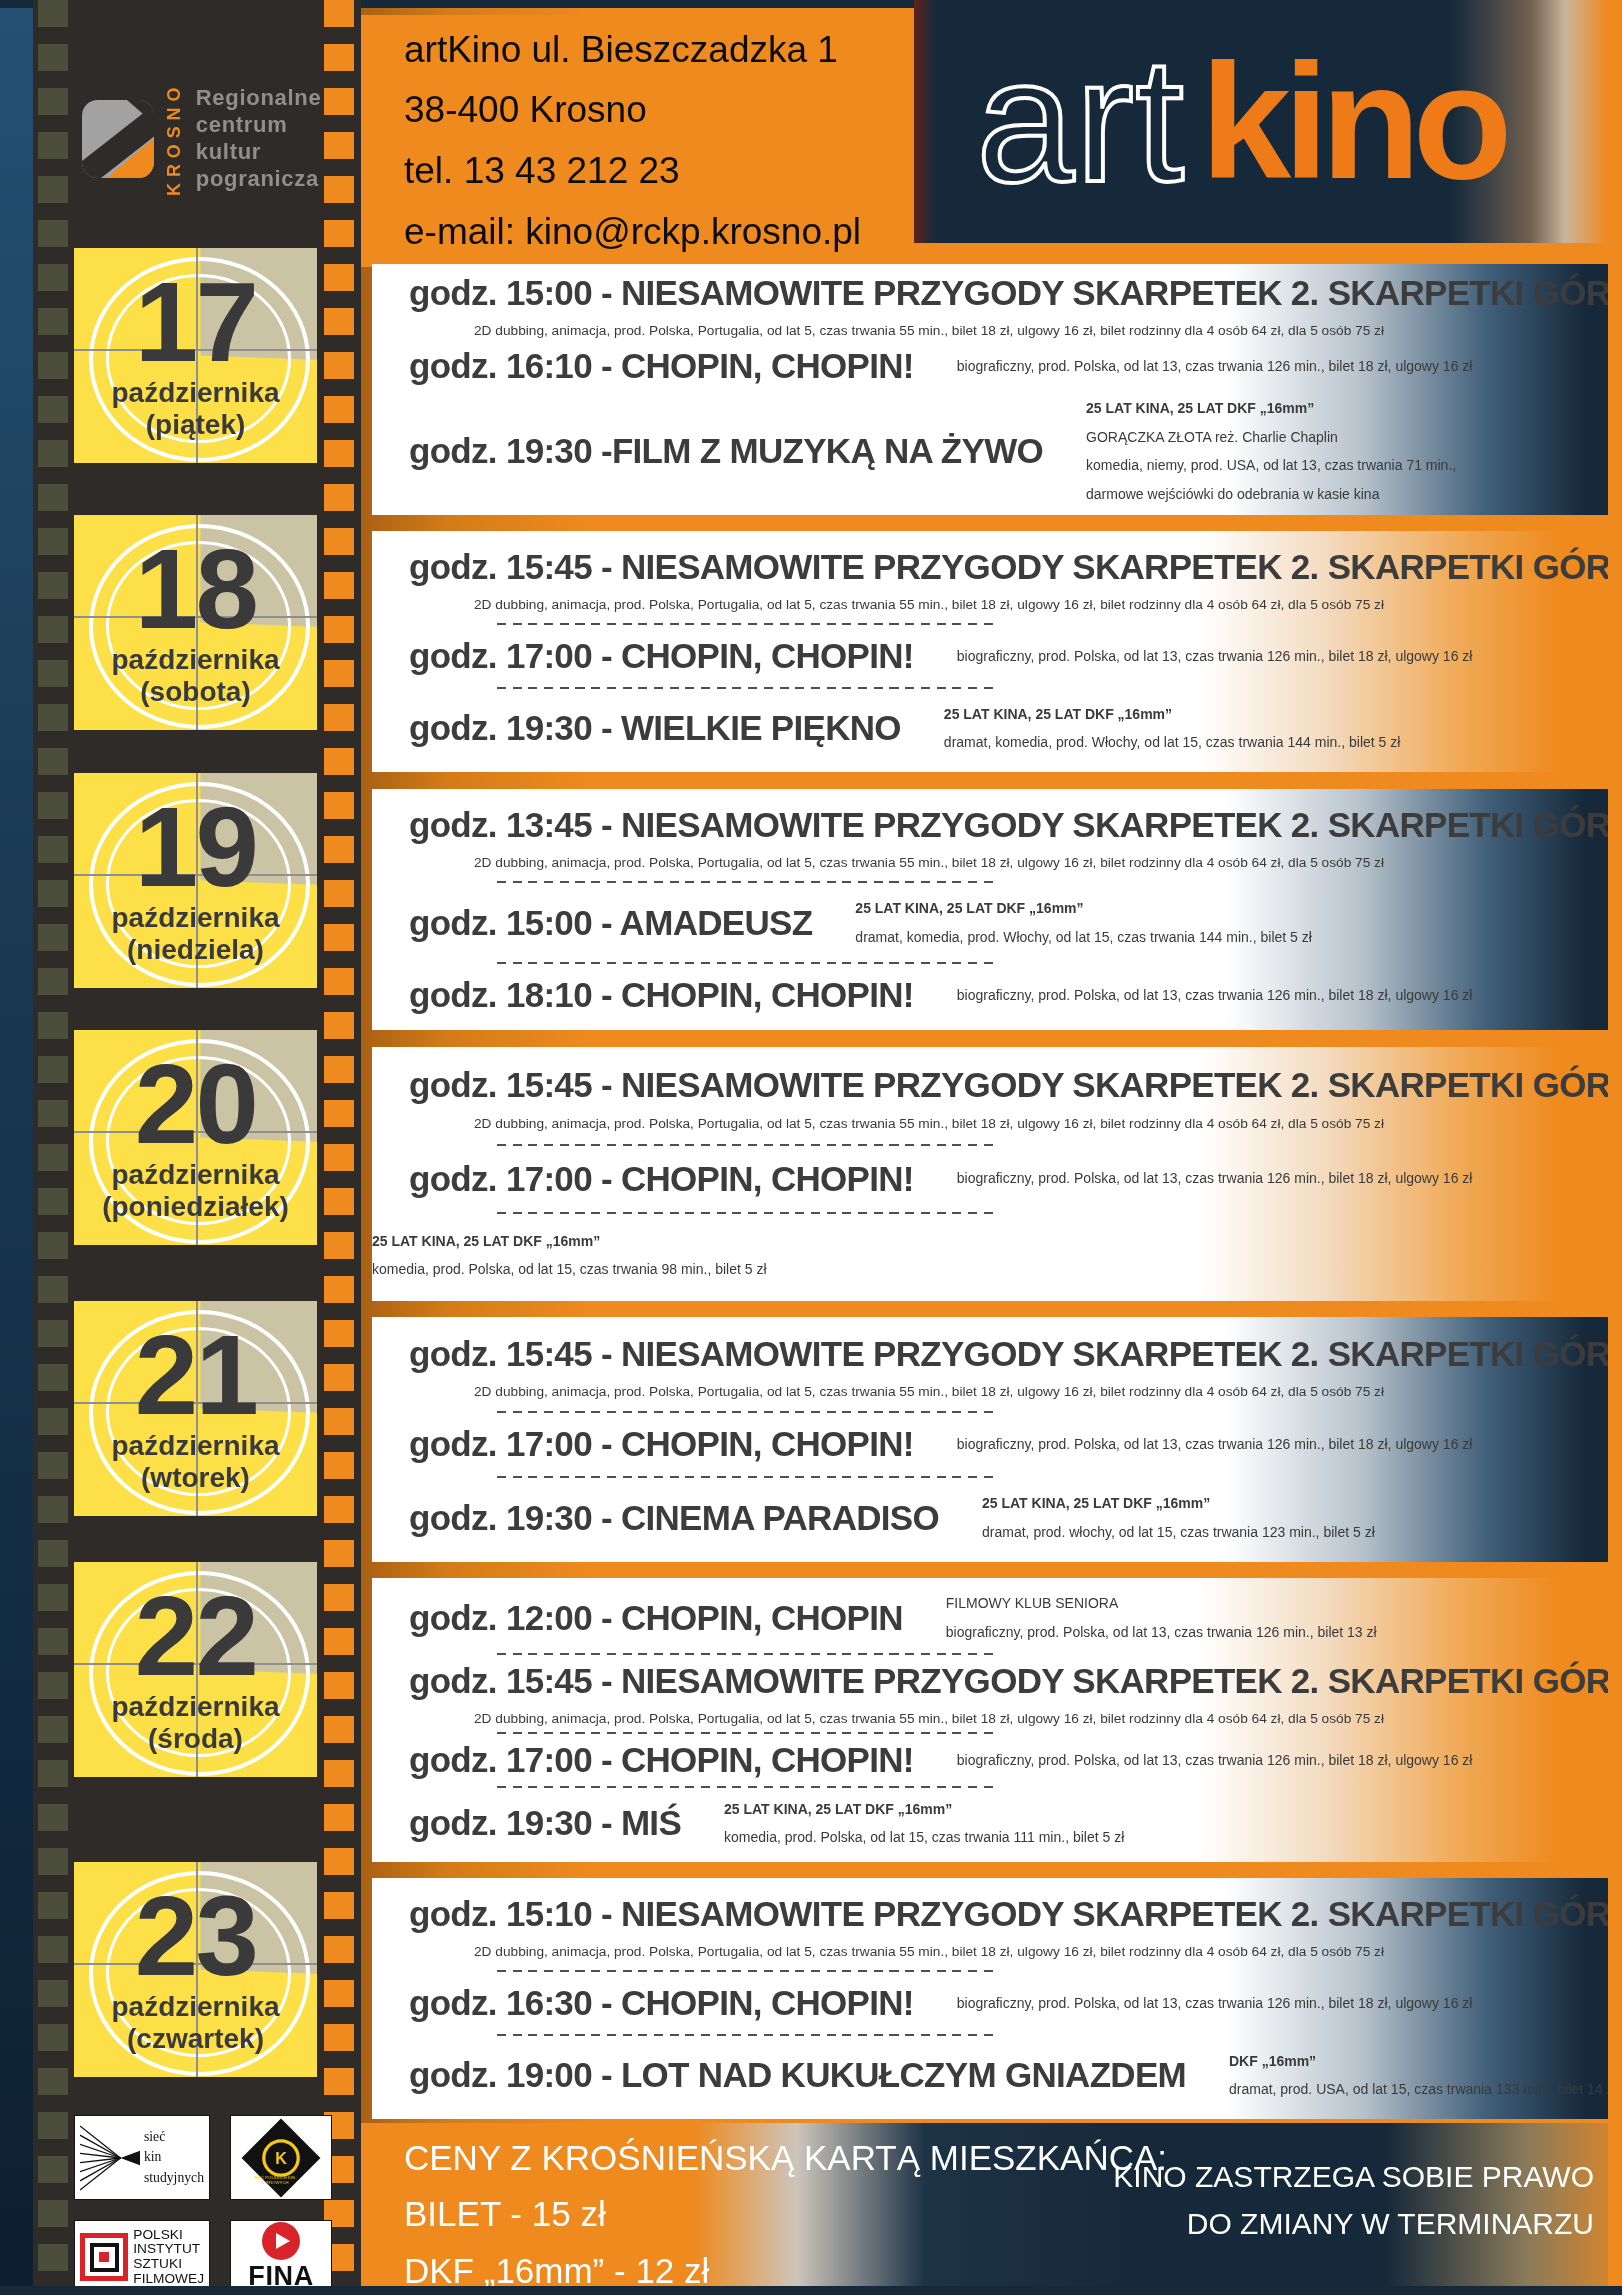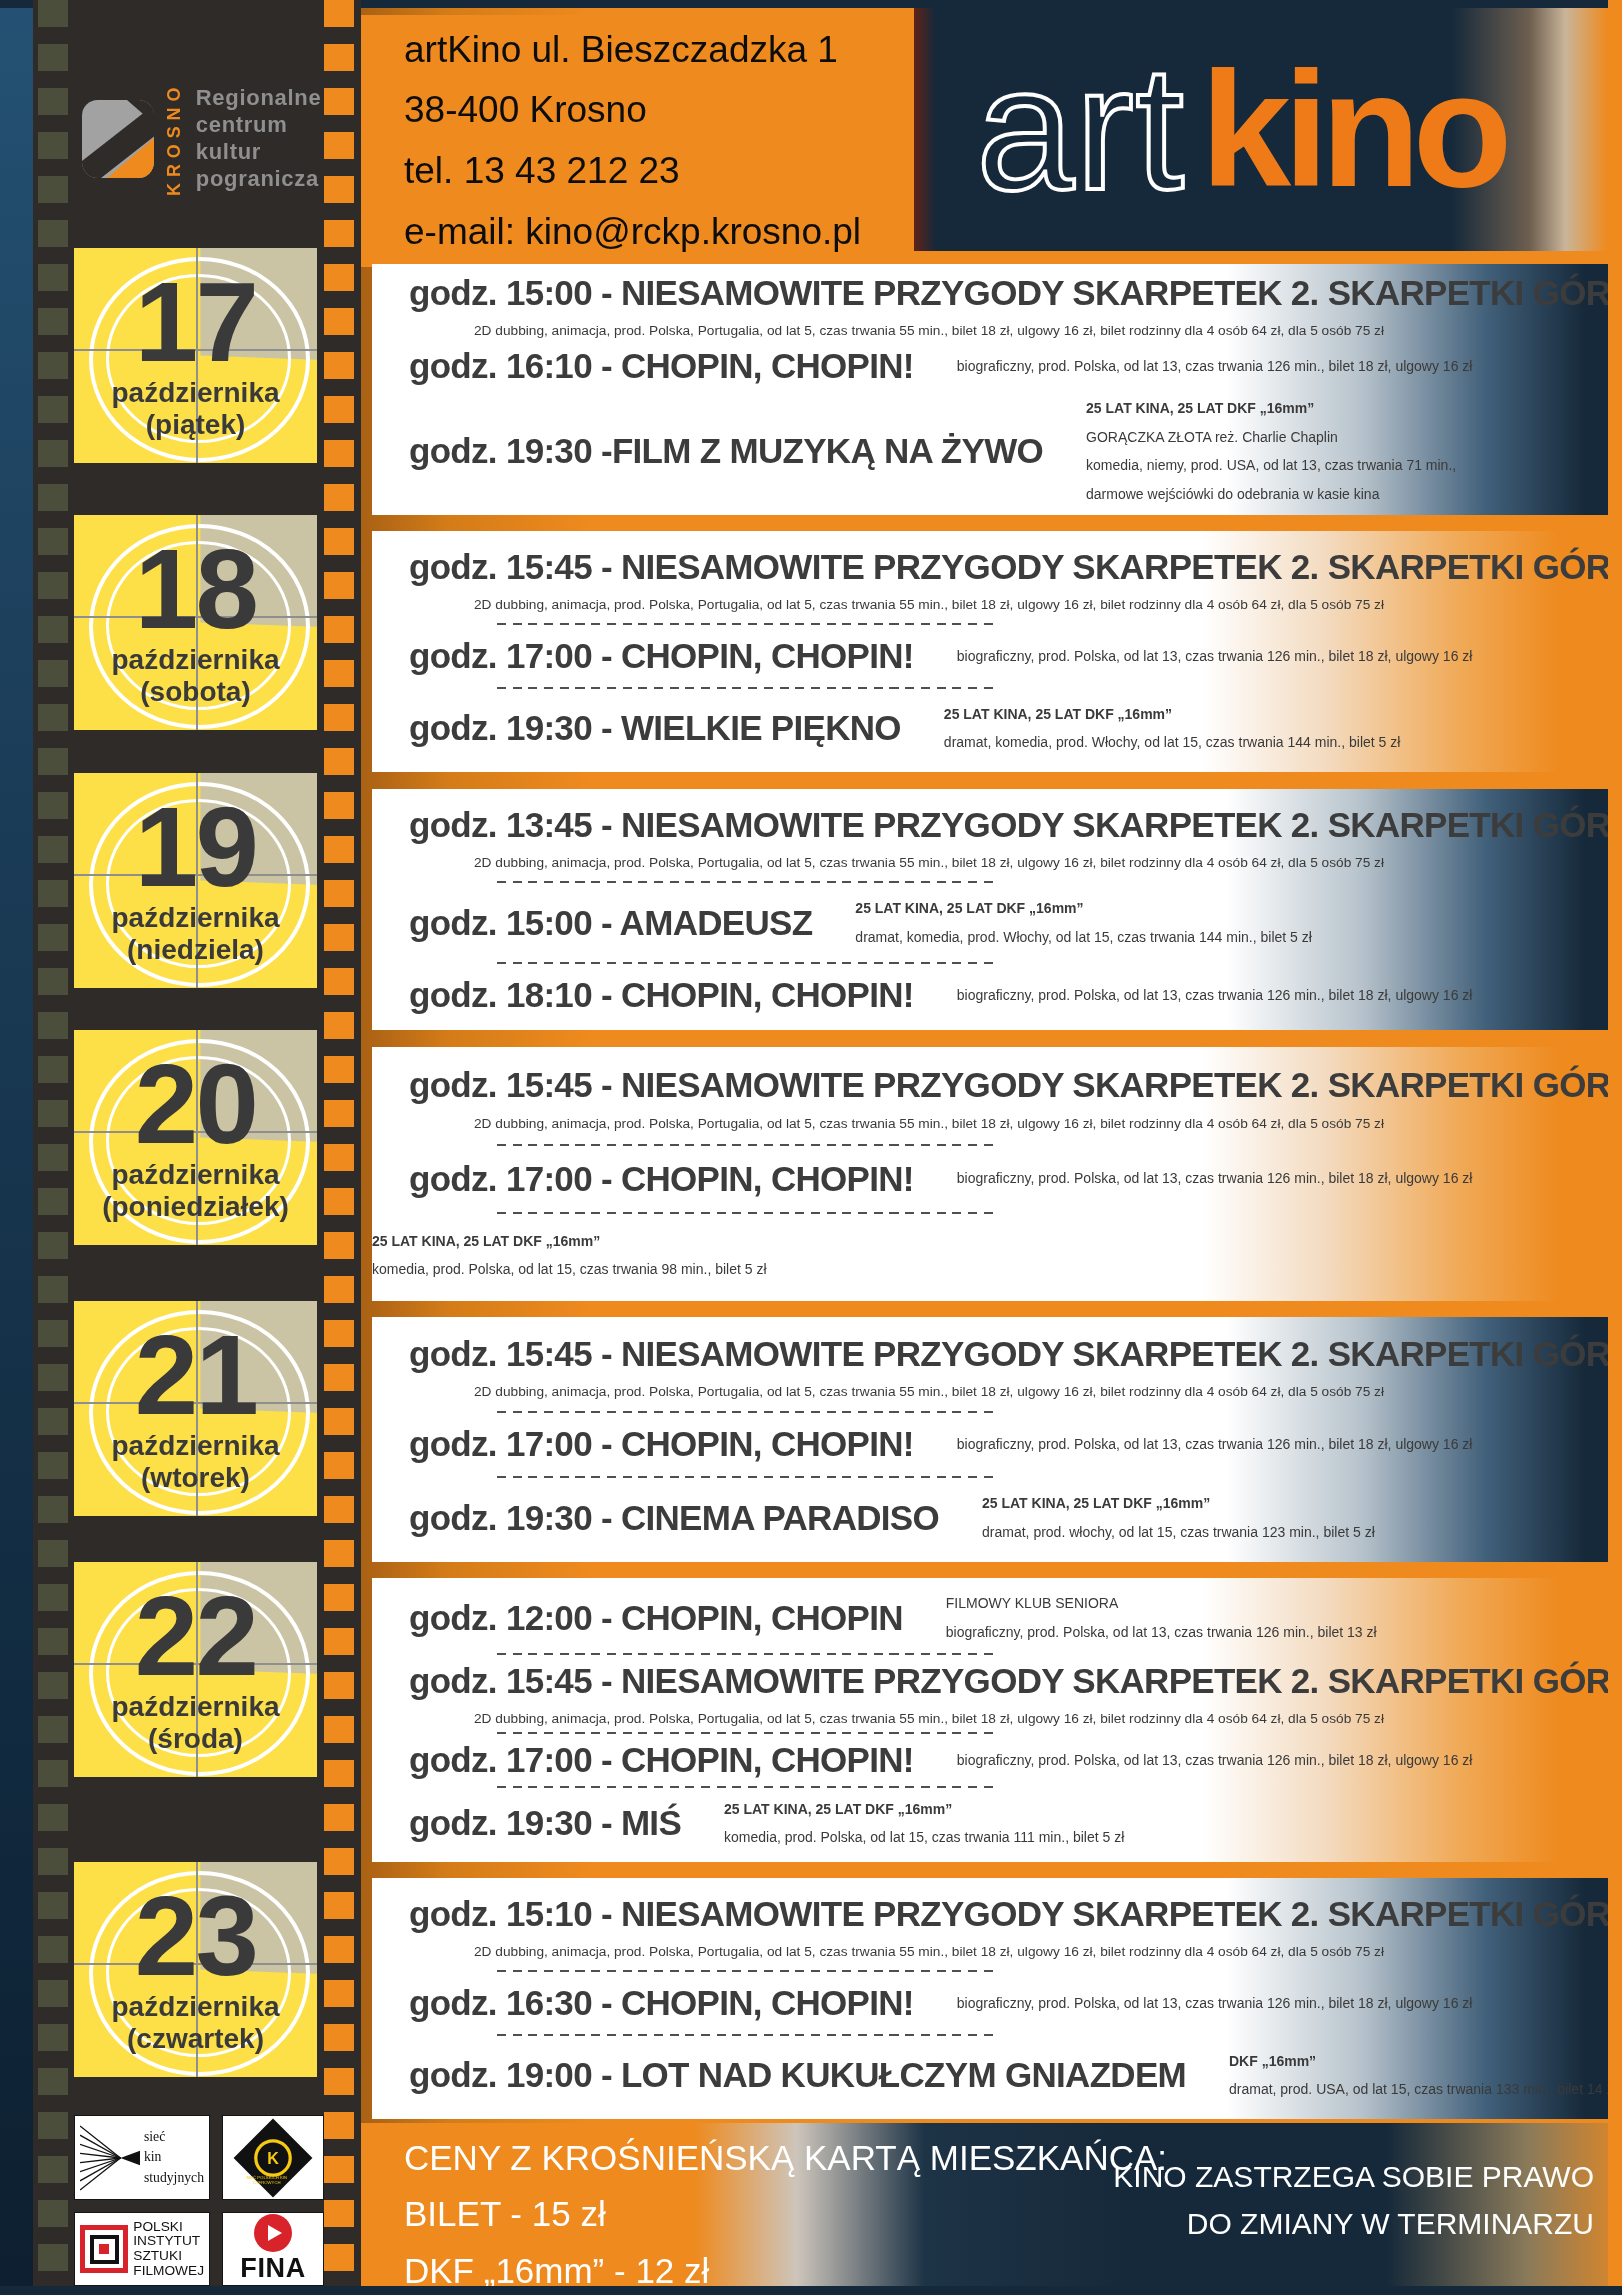--- a/index.html
+++ b/index.html
@@ -43,21 +43,21 @@
   .content-bg{left:361px;top:0;width:1261px;height:2295px;
               background:linear-gradient(90deg,#a96114 0%,#d47c18 7%,#ee8a1e 18%,#ee8a1e 100%);}
   .topbar{left:0;top:0;width:1622px;height:7.8px;background:#16293a;}
   .botbar{left:0;top:2286px;width:1622px;height:9px;background:#16293a;}
   .rightstripe{left:1608px;top:0;width:14.3px;height:2295px;background:#ee8a1e;}
 
   
   .hdr-orange{left:361px;top:15px;width:553px;height:252px;background:#ee8a1e;
               display:flex;flex-direction:column;justify-content:center;padding-left:43px;box-sizing:border-box;}
   .hdr-orange div{font-size:37px;color:#0d0d0d;line-height:1.64;}
-  .hdr-navy{left:914px;top:8px;width:708px;height:243px;
+  .hdr-navy{left:914px;top:0;width:708px;height:243px;
             background:linear-gradient(90deg,#5e2318 0%,#16293a 3%,#16293a 76%,#6e5f50 87%,#c9b59a 92%,#ee8a1e 98%);
             display:flex;align-items:center;}
   .logo-wrap{margin-left:62px;display:flex;align-items:center;}
   .logo-kino{font-size:163px;font-weight:bold;color:#ee7b17;letter-spacing:-7.8px;margin-left:2.6px;line-height:1;}
 
   
   .panel{left:372px;width:1238px;display:flex;flex-direction:column;justify-content:space-evenly;
          padding:9px 0 7.8px 0;box-sizing:border-box;}
   .p-dark{background:linear-gradient(90deg,#ffffff 0%,#ffffff 69%,#b6c2cb 80%,#41607a 90%,#16293a 98%,#16293a 100%);}
   .p-orange{background:linear-gradient(90deg,#ffffff 0%,#ffffff 67%,#f3dbc0 77%,#f0a956 88%,#ee8a1e 96%,#ee8a1e 100%);}
@@ -71,21 +71,21 @@
 
   
   .footer{left:361px;top:2123px;width:1261px;height:163px;
           background:linear-gradient(90deg,#ee8a1e 0%,#ee8a1e 26%,#cdc5bb 34%,#1e3millx 0) ;padding-left:21px;}
   .footer{background:linear-gradient(90deg,#ee8a1e 0%,#ee8a1e 26%,#cdc5bb 34%,#1d3346 44%,#16293a 60%,#16293a 80%,#8a7a5a 91%,#ee8a1e 100%);}
   .f-left{position:absolute;left:43px;top:6.5px;color:#fff;font-size:35px;line-height:1.62;}
   .f-right{position:absolute;right:49px;top:31px;color:#fff;font-size:30px;line-height:1.55;text-align:right;}
 
   
   .lg-grid{left:41px;top:2115px;width:243px;height:164px;display:grid;
-           grid-template-columns:56% 42%;grid-template-rows:52% 45%;gap:12px;}
+           grid-template-columns:56% 42%;grid-template-rows:52% 45%;gap:20px;}
   .lg{background:#fff;border:1.3px solid #141414;display:flex;align-items:center;justify-content:center;
       overflow:hidden;position:relative;}
   .lg-siec{gap:3.9px;}
   .siec-lines{font-size:13.7px;color:#111;line-height:1.5;font-family:"Liberation Serif",serif;}
   .lg-kino .diamond{width:68px;height:68px;background:#111;transform:rotate(45deg) scale(.82);
                     display:flex;align-items:center;justify-content:center;position:relative;}
   .kino-ring{width:38px;height:38px;border:4.6px solid #f6c912;border-radius:50%;transform:rotate(-45deg);
              display:flex;align-items:center;justify-content:center;color:#f6c912;font-size:19.6px;font-weight:bold;}
   .kino-small{position:absolute;transform:rotate(-45deg);bottom:3.9px;right:-18px;color:#f6c912;font-size:5.2px;width:78px;text-align:center;}
   .pisf-icon{width:48px;height:48px;border:5.9px solid #d8232a;display:flex;align-items:center;justify-content:center;flex:0 0 auto;box-sizing:border-box;}

